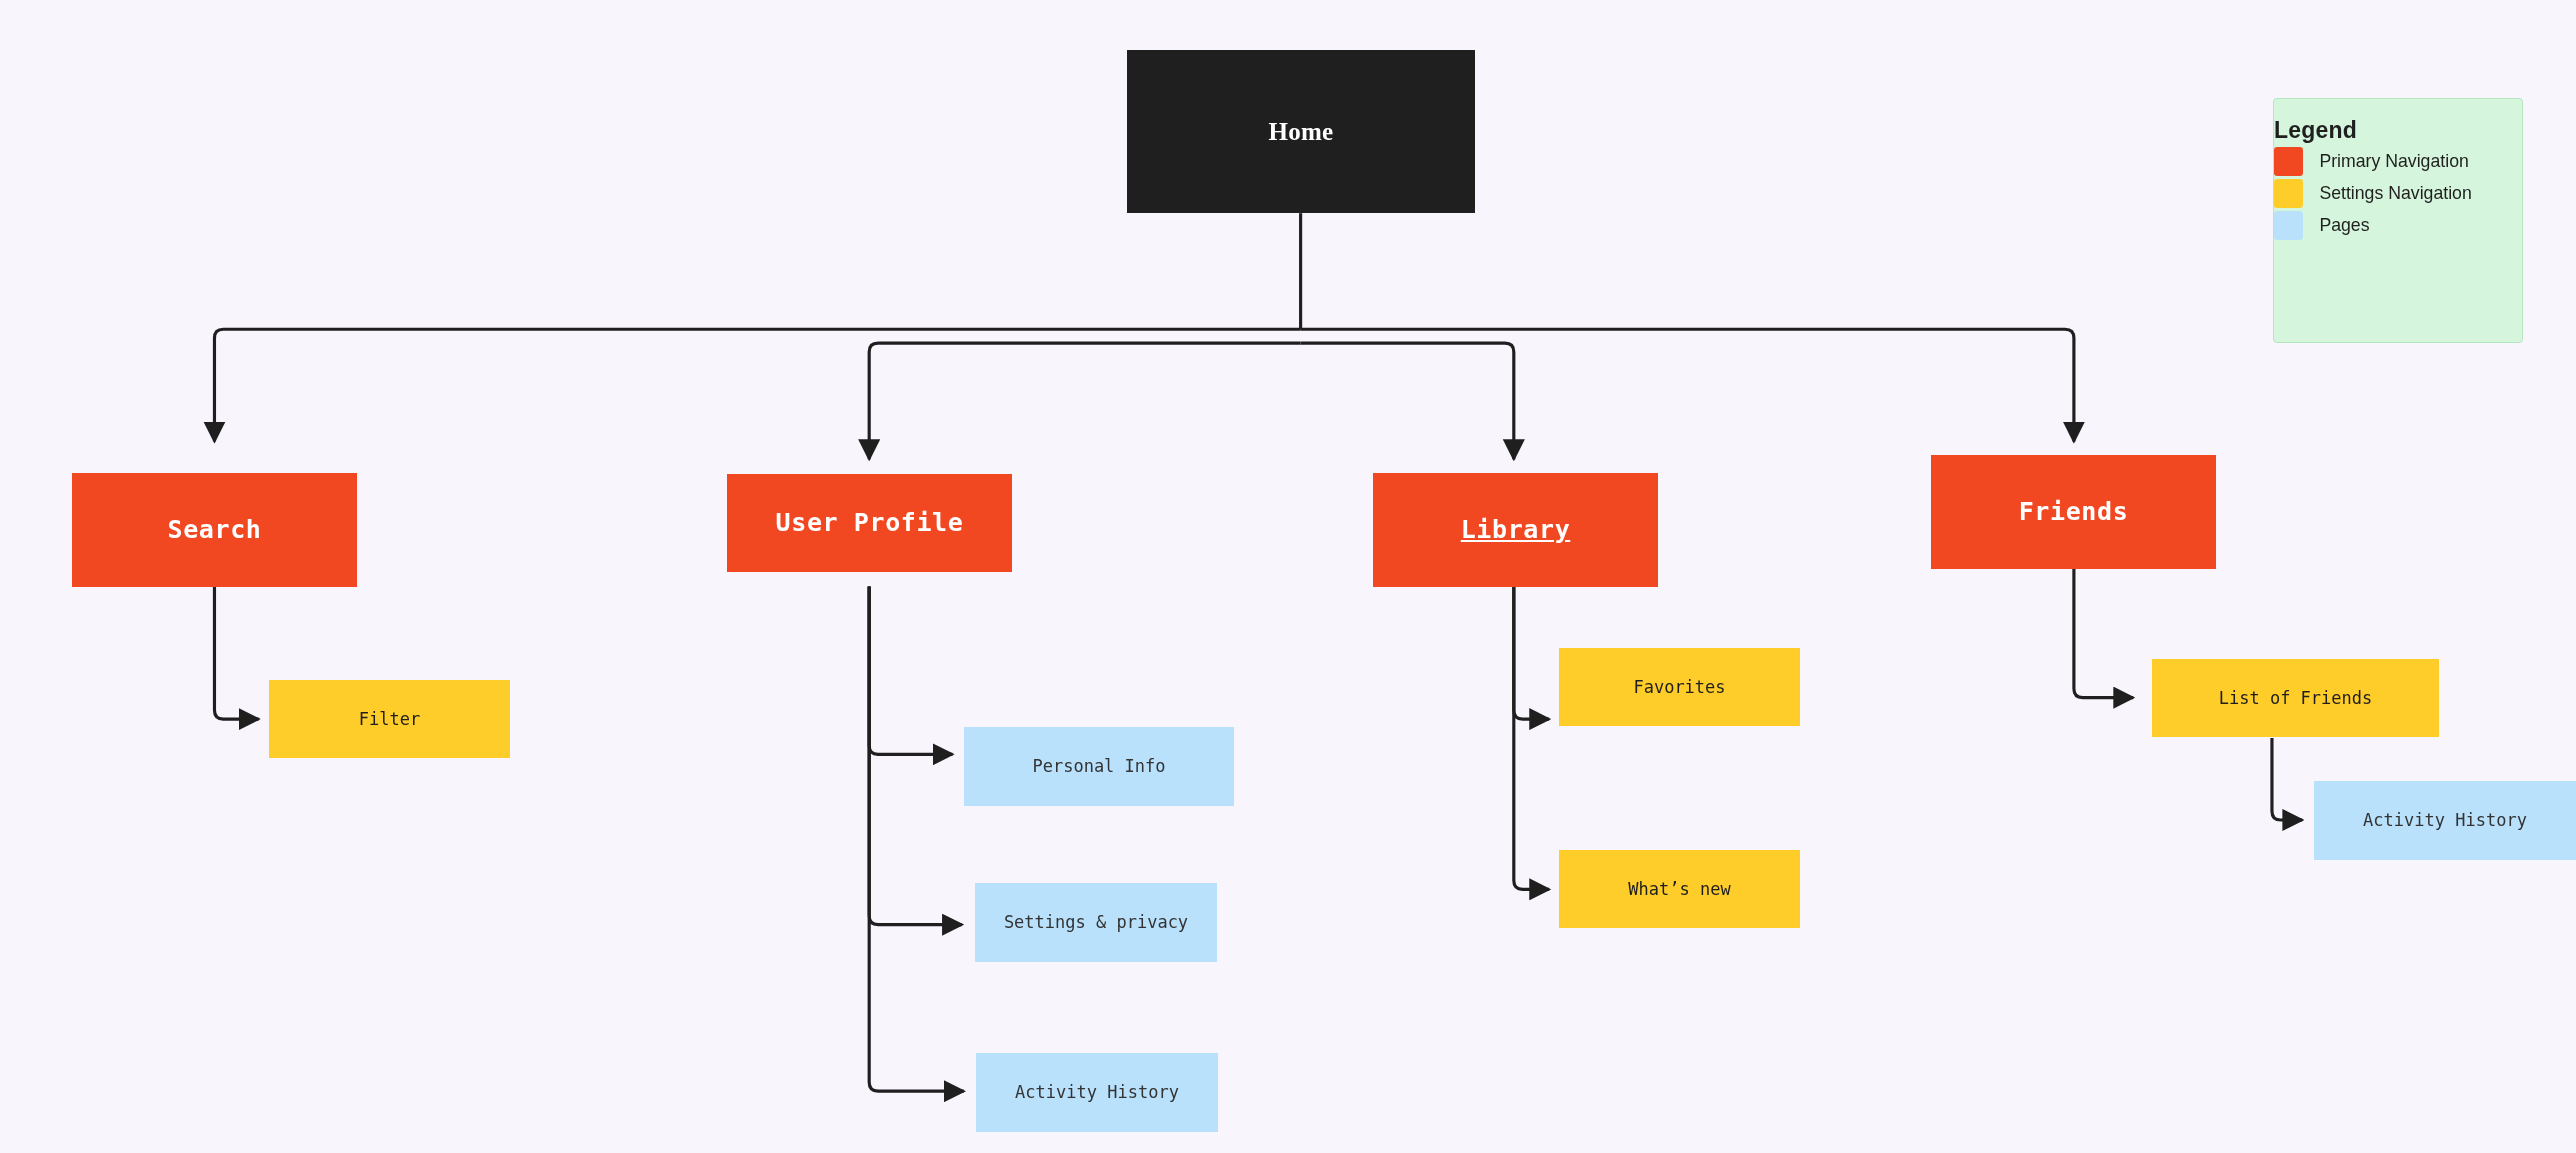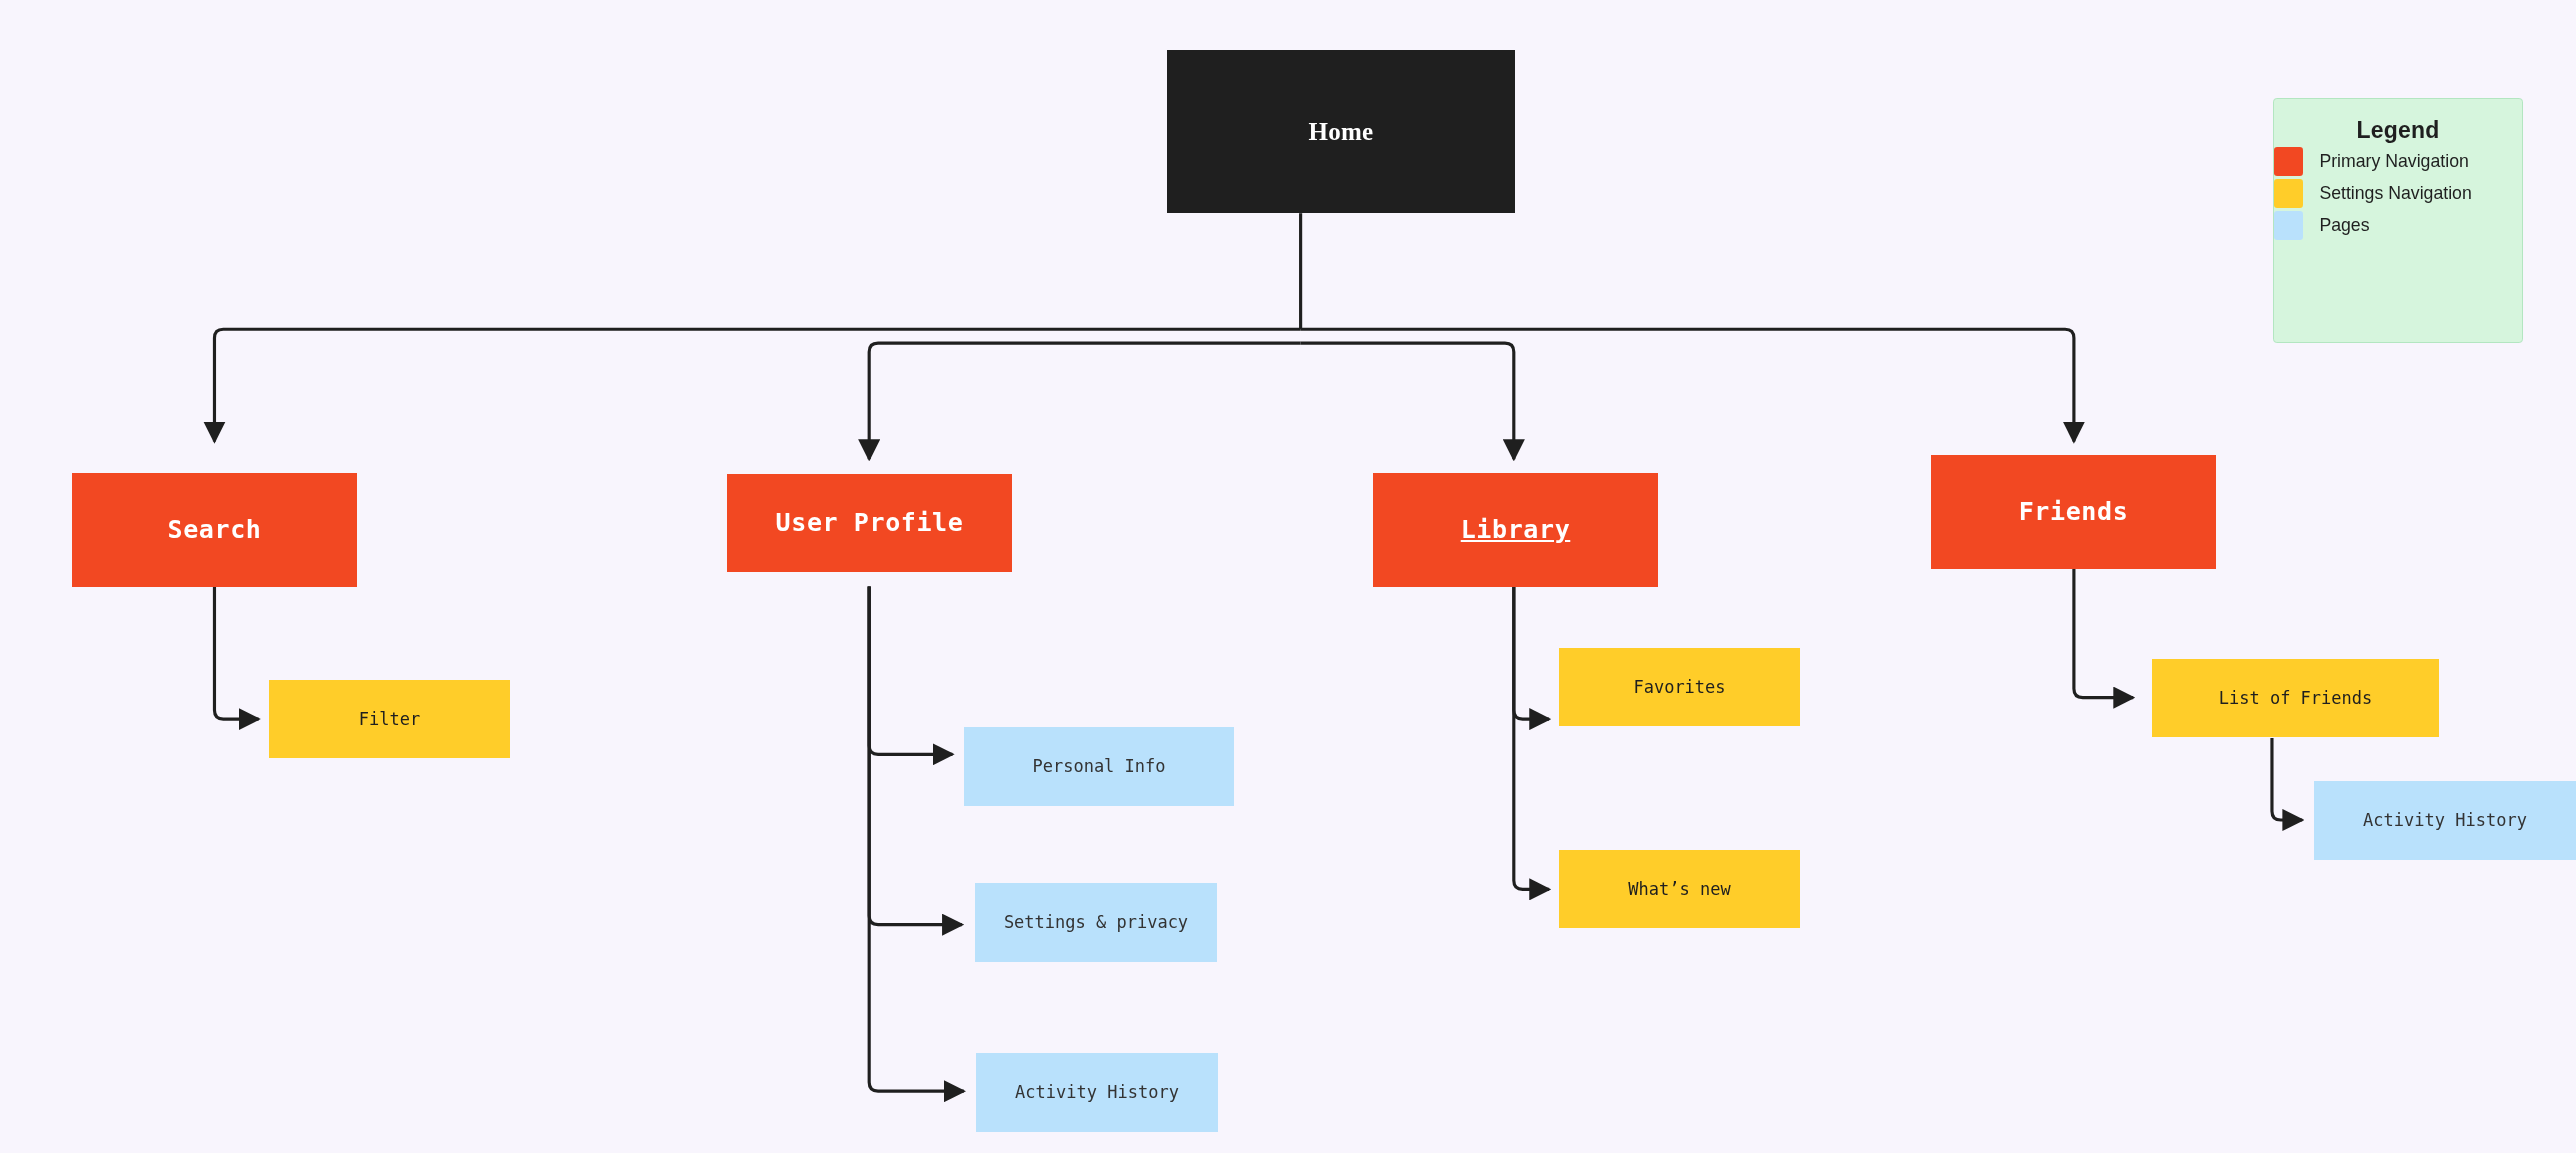--- a/index.html
+++ b/index.html
@@ -69,21 +69,21 @@
     top: 98px;
     width: 250px;
     height: 245px;
     background: #d6f5dd;
     border: 1.3px solid #b3e6c1;
     border-radius: 3.8px;
     box-sizing: border-box;
     font-family: "Liberation Sans", sans-serif;
   }
   #legend-title {
-    text-align: center;
+    text-align: left;
     font-size: 23px;
     font-weight: bold;
     color: #1f1f1f;
     margin-top: 17.7px;
     letter-spacing: 0.2px;
   }
   .legend-row {
     display: flex;
     align-items: center;
     margin-top: 3px;
@@ -131,21 +131,21 @@
 
       <path d="M 2400 928 L 2400 1126 Q 2400 1140 2414 1140 L 2456 1140" marker-end="url(#arrow)"></path>
       <path d="M 2400 928 L 2400 1396 Q 2400 1410 2414 1410 L 2456 1410" marker-end="url(#arrow)"></path>
 
       <path d="M 3288 900 L 3288 1092 Q 3288 1106 3302 1106 L 3382 1106" marker-end="url(#arrow)"></path>
 
       <path d="M 3602 1170 L 3602 1286 Q 3602 1300 3616 1300 L 3650 1300" marker-end="url(#arrow)"></path>
     </g>
   </svg>
 
-  <div class="node node-root" style="left:1167px; top:50px; width:348px; height:163px;">
+  <div class="node node-root" style="left:1127px; top:50px; width:348px; height:163px;">
     <span>Home</span>
   </div>
 
   <div class="node node-primary" style="left:72px; top:473px; width:285px; height:114px;">
     <span>Search</span>
   </div>
 
   <div class="node node-primary" style="left:727px; top:474px; width:285px; height:98px;">
     <span>User Profile</span>
   </div>

